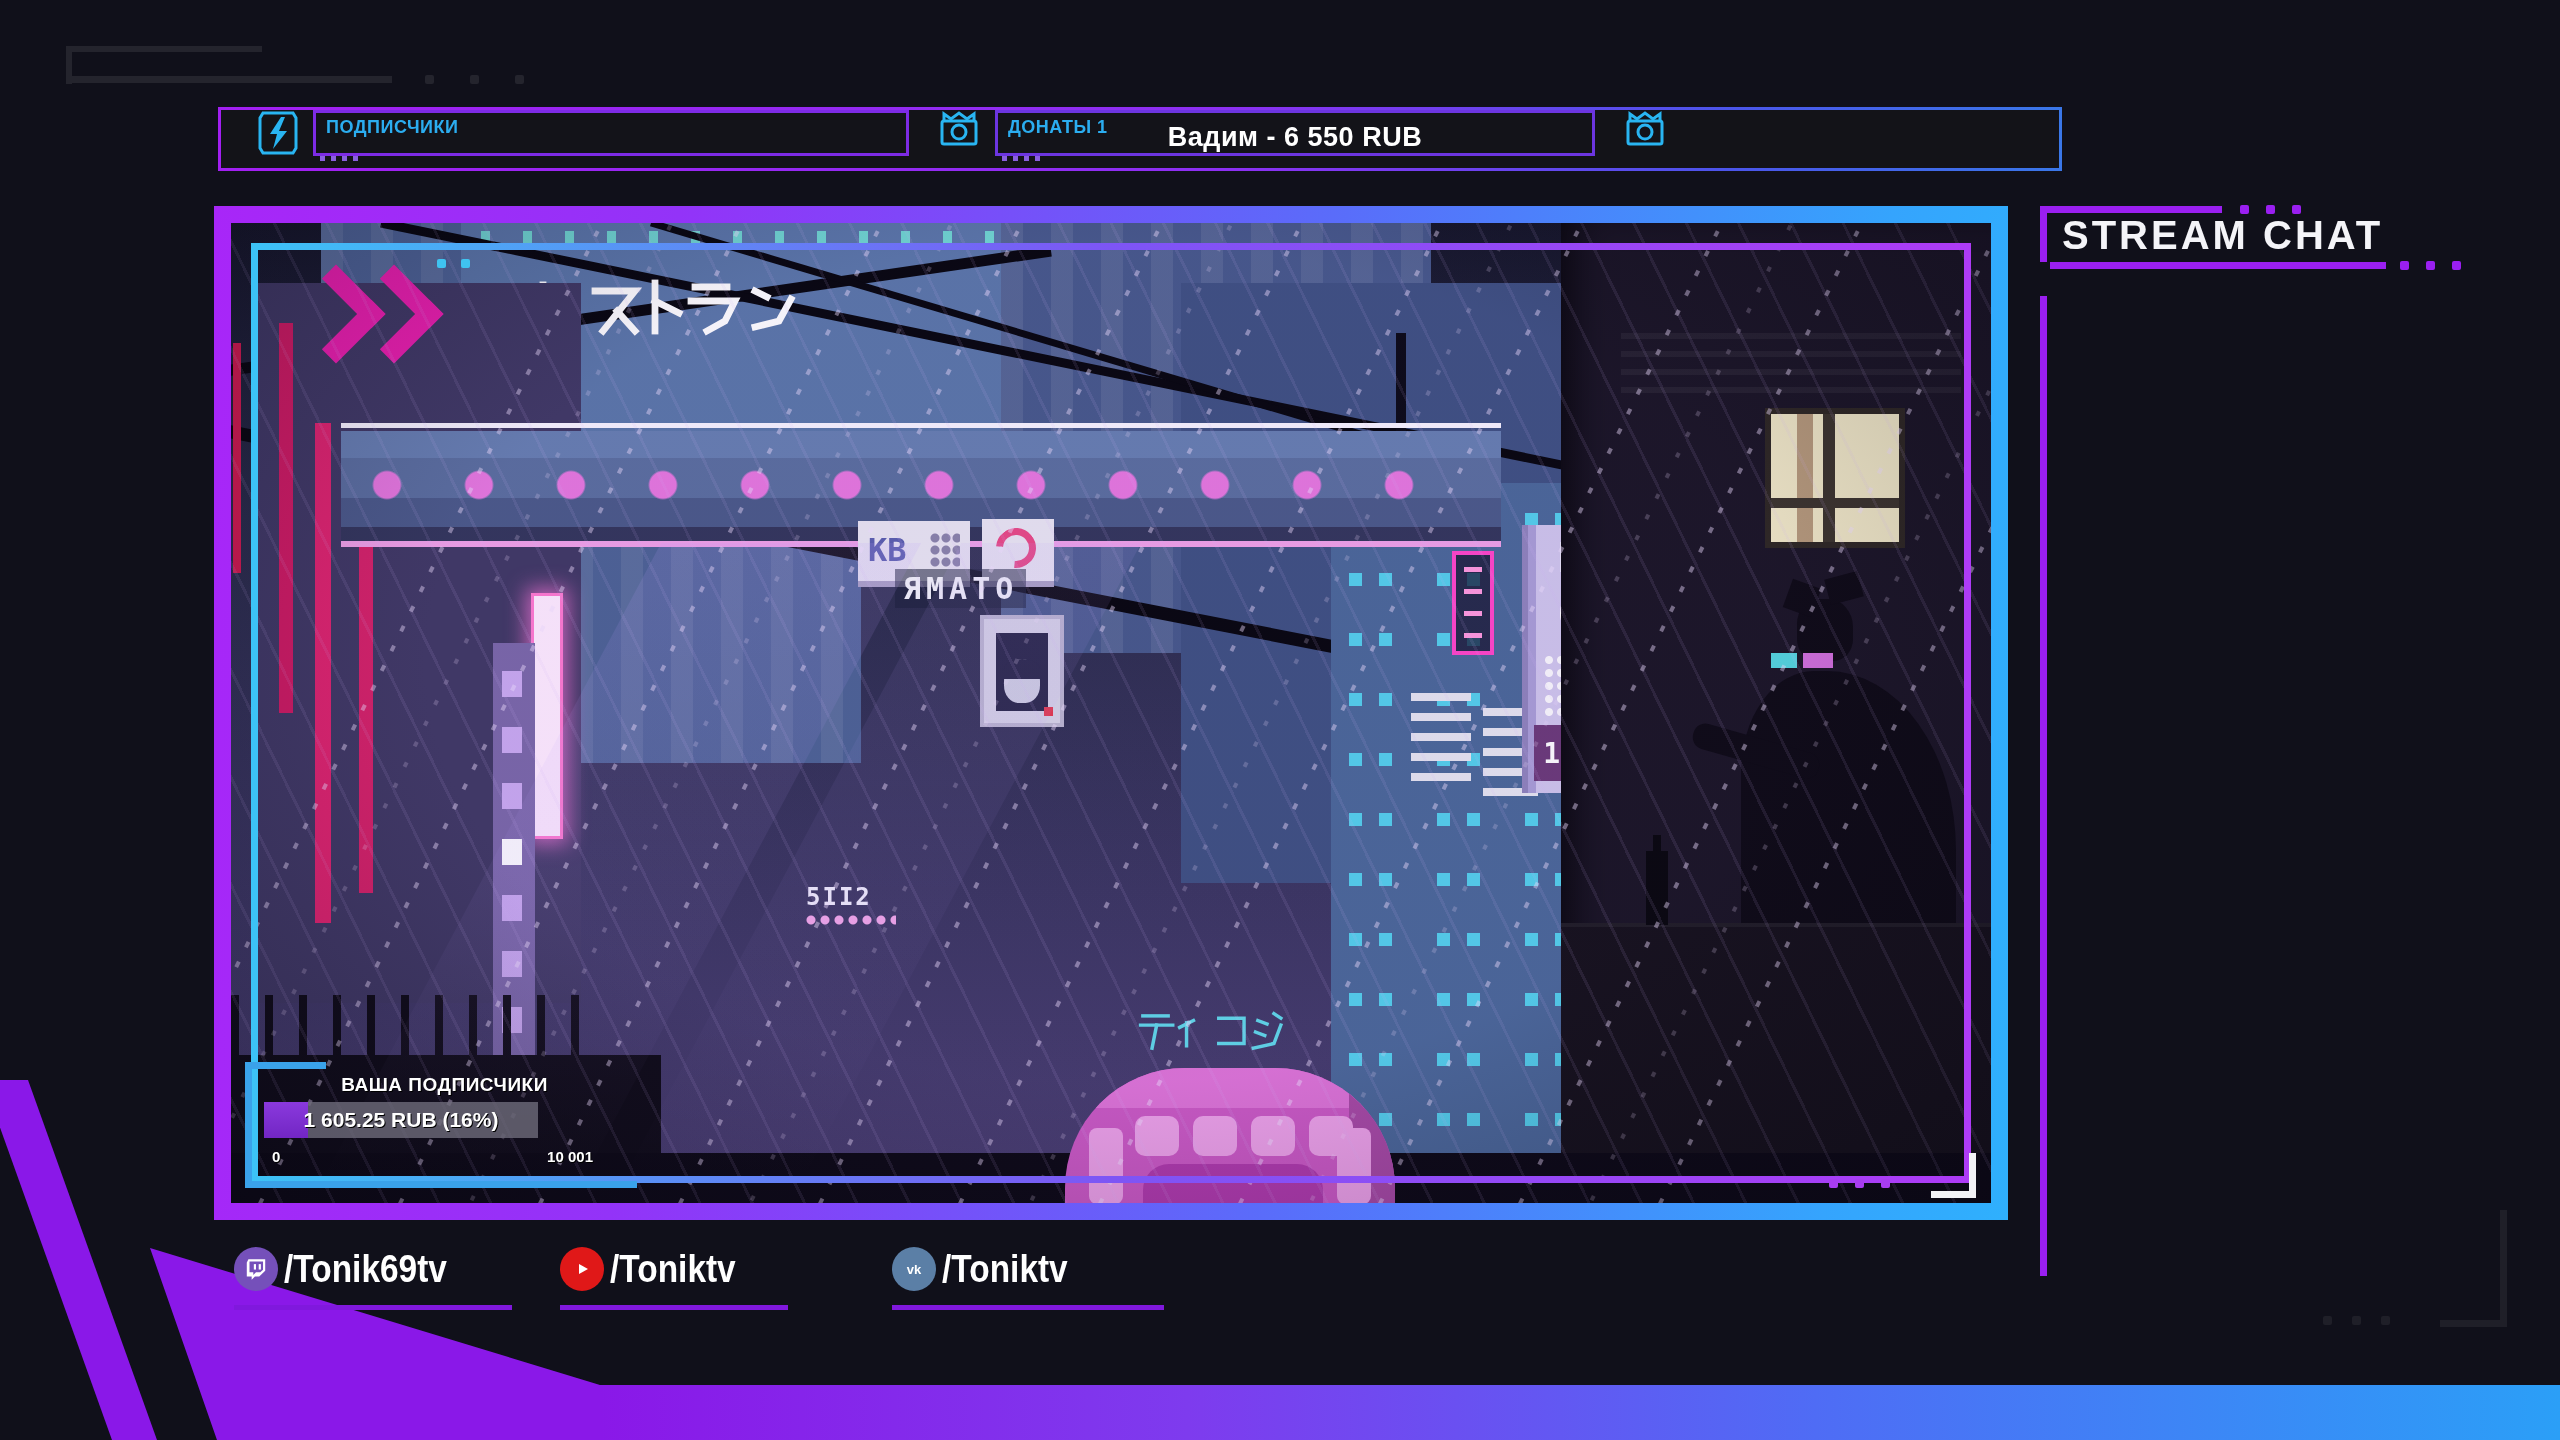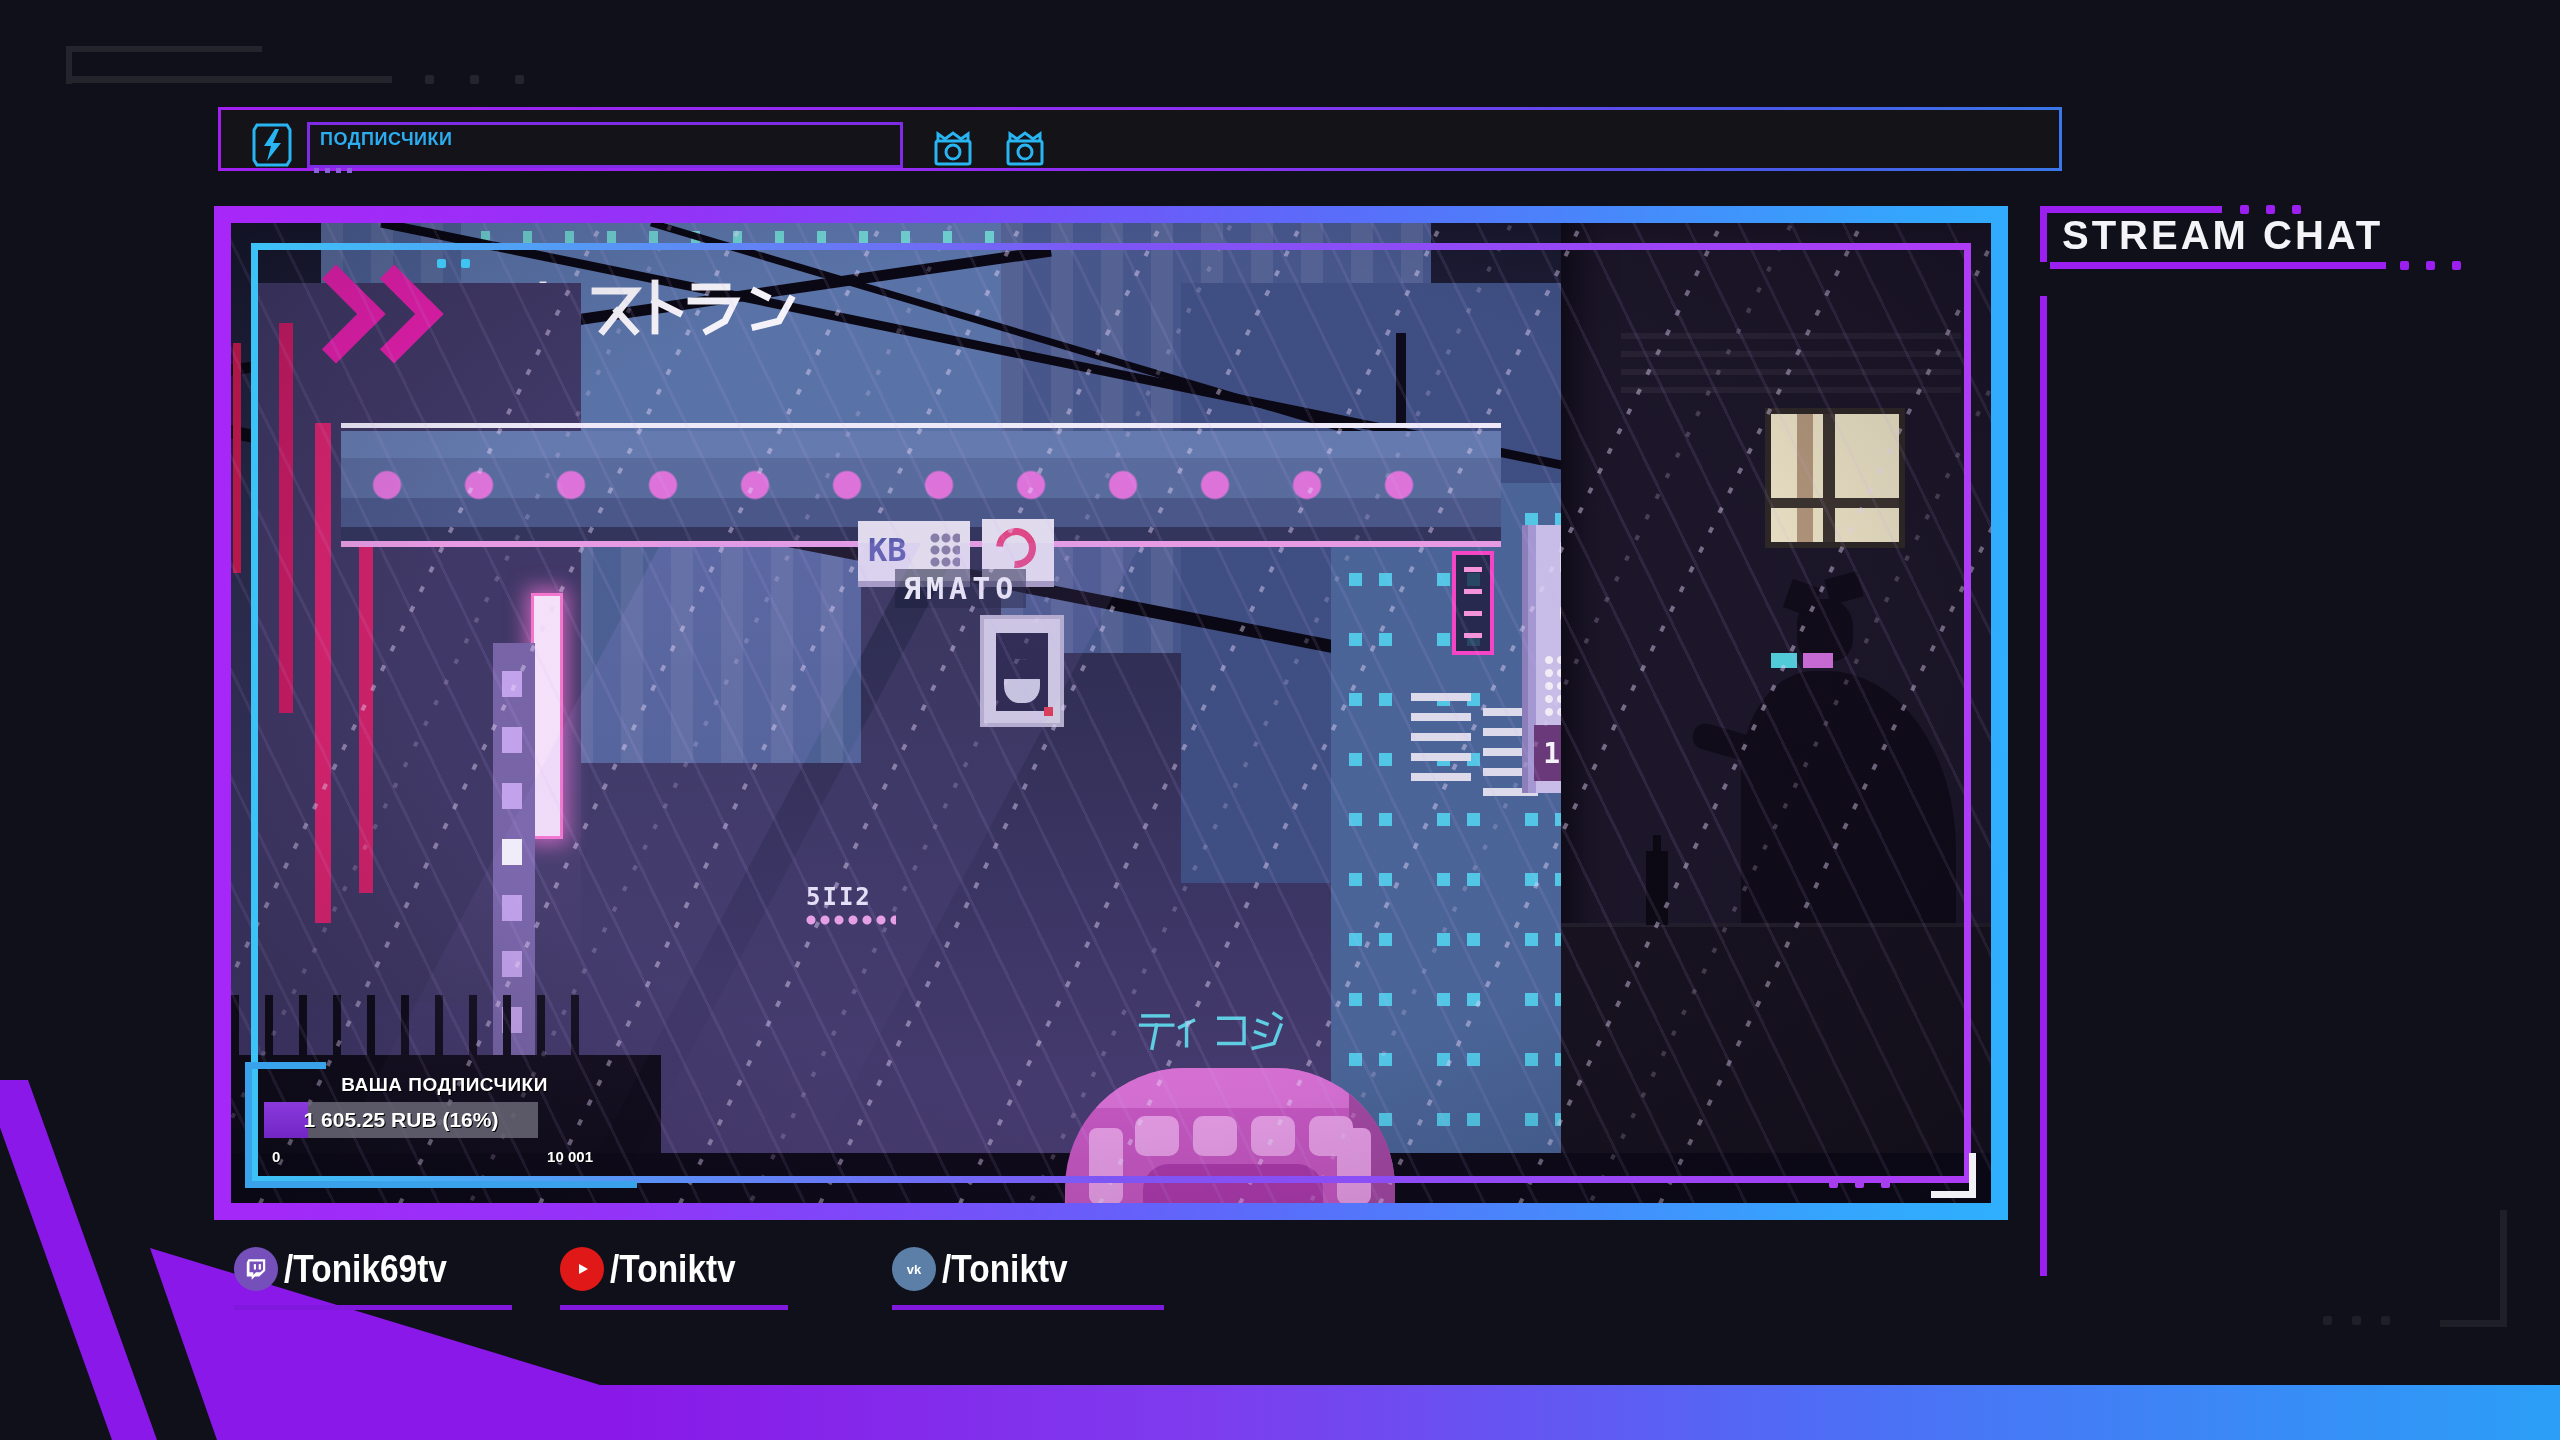--- a/index.html
+++ b/index.html
@@ -2,21 +2,21 @@
 <html><head>
 <meta charset="utf-8">
 <style>
   html,body{margin:0;padding:0;background:#0d0d13;}
   #stage{position:relative;width:2560px;height:1440px;background:#10101a;overflow:hidden;
          font-family:"Liberation Sans",sans-serif;}
   .abs{position:absolute;}
   
   #widgetbar{left:218px;top:107px;width:1844px;height:64px;box-sizing:border-box;
     border:3px solid;border-image:linear-gradient(90deg,#a21ff2,#8c30f2 55%,#4b55ea 82%,#3a77e8)3;
-    background:#131318;display:flex;align-items:flex-end;padding:0 16px;z-index:30;}
+    background:#131318;display:flex;align-items:flex-start;padding:0 22px;z-index:30;}
   .wbox{position:relative;height:46px;box-sizing:border-box;background:rgba(20,20,26,.6);}
   .wlabel{position:absolute;left:10px;top:4px;font-size:18px;font-weight:bold;color:#2badf0;letter-spacing:.5px;}
   .wvalue{position:absolute;left:0;top:9px;width:100%;text-align:center;font-size:27px;font-weight:bold;color:#fff;letter-spacing:.5px;}
   .dots4{position:absolute;left:4px;bottom:-8px;width:42px;height:5px;
     background:repeating-linear-gradient(90deg,#8a5fe0 0 5px,transparent 5px 11px);}
   .sepicon{flex:0 0 auto;margin:0 14px;}
   
   #videoframe{left:214px;top:206px;width:1794px;height:1014px;box-sizing:border-box;padding:17px;
     background:linear-gradient(94deg,#a826f8 0%,#9333f8 25%,#5a6cfa 60%,#35a4fd 90%,#2fb0fd 100%);z-index:10;}
   #scene{position:relative;width:1760px;height:980px;overflow:hidden;
@@ -79,20 +79,25 @@
       <span class="wvalue"></span>
       <span class="dots4"></span>
     </div>
     <span class="sepicon">
       <svg width="44" height="38" viewBox="0 0 44 38" fill="none" stroke="#29b5f2" stroke-width="3">
         <path d="M7 11 V4 L14 9 L22 3 L30 9 L37 4 V11"></path>
         <rect x="5" y="11" width="34" height="23" rx="2"></rect>
         <circle cx="22" cy="22" r="7"></circle>
       </svg>
     </span>
+    <div class="wbox" style="flex:0 0 600px;border:3px solid #6c35e0;margin-right:14px;">
+      <span class="wlabel">ДОНАТЫ 1</span>
+      <span class="wvalue">Вадим - 6 550 RUB</span>
+      <span class="dots4"></span>
+    </div>
     <span class="sepicon">
       <svg width="44" height="38" viewBox="0 0 44 38" fill="none" stroke="#29b5f2" stroke-width="3">
         <path d="M7 11 V4 L14 9 L22 3 L30 9 L37 4 V11"></path>
         <rect x="5" y="11" width="34" height="23" rx="2"></rect>
         <circle cx="22" cy="22" r="7"></circle>
       </svg>
     </span>
   </div>
 
   <div id="videoframe" class="abs">

